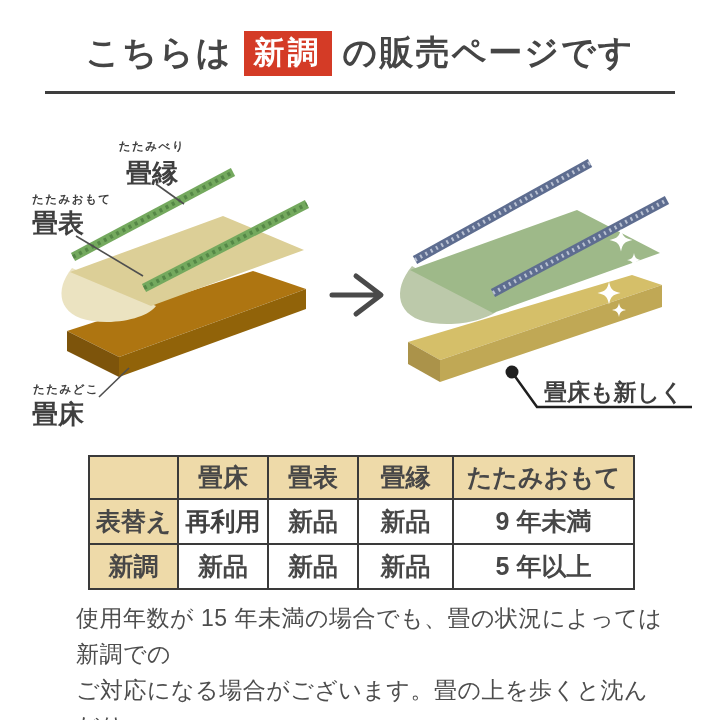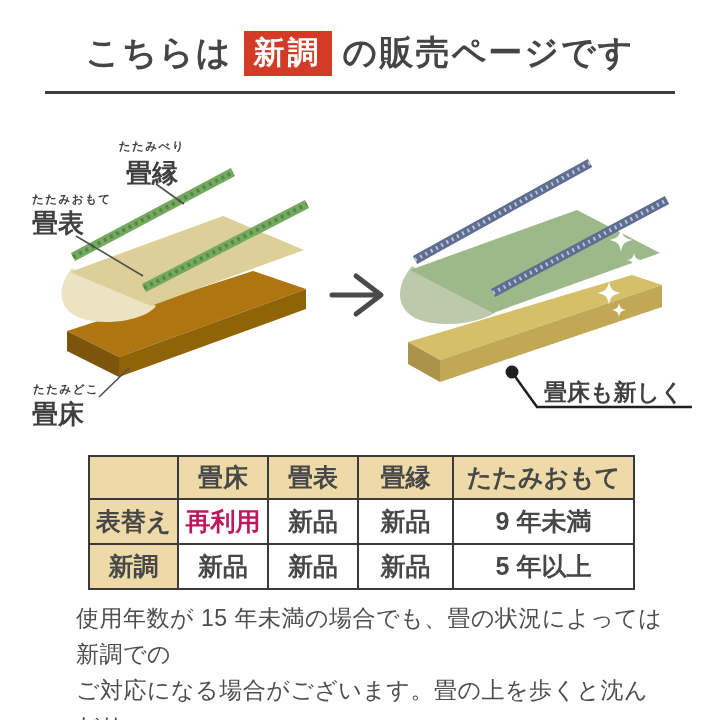--- a/index.html
+++ b/index.html
@@ -26,21 +26,21 @@
   .pointer{stroke:#4f4f4f;stroke-width:1.6;fill:none;}
   
   table.cmp{
     position:absolute;left:88px;top:455px;border-collapse:collapse;table-layout:fixed;
     font-size:25px;font-weight:bold;color:#474747;text-align:center;
   }
   .cmp th,.cmp td{border:2px solid #3a3a3a;padding:0;background:#ffffff;font-weight:bold;}
   .cmp thead th{height:41px;}
   .cmp tbody th,.cmp tbody td{height:43px;}
   .cmp .tint{background:#eedaa9;}
-  .cmp td.reuse{color:#be185d;margin-left:44px;}
+  .cmp td.reuse{color:#404040;margin-left:44px;}
   
   .note{
     position:absolute;left:76px;top:600px;width:588px;margin:0;
     font-size:23px;line-height:36px;color:#4d4d4d;white-space:pre-line;letter-spacing:0.5px;
   }
 </style>
 </head>
 <body>
 
 <div class="page">

